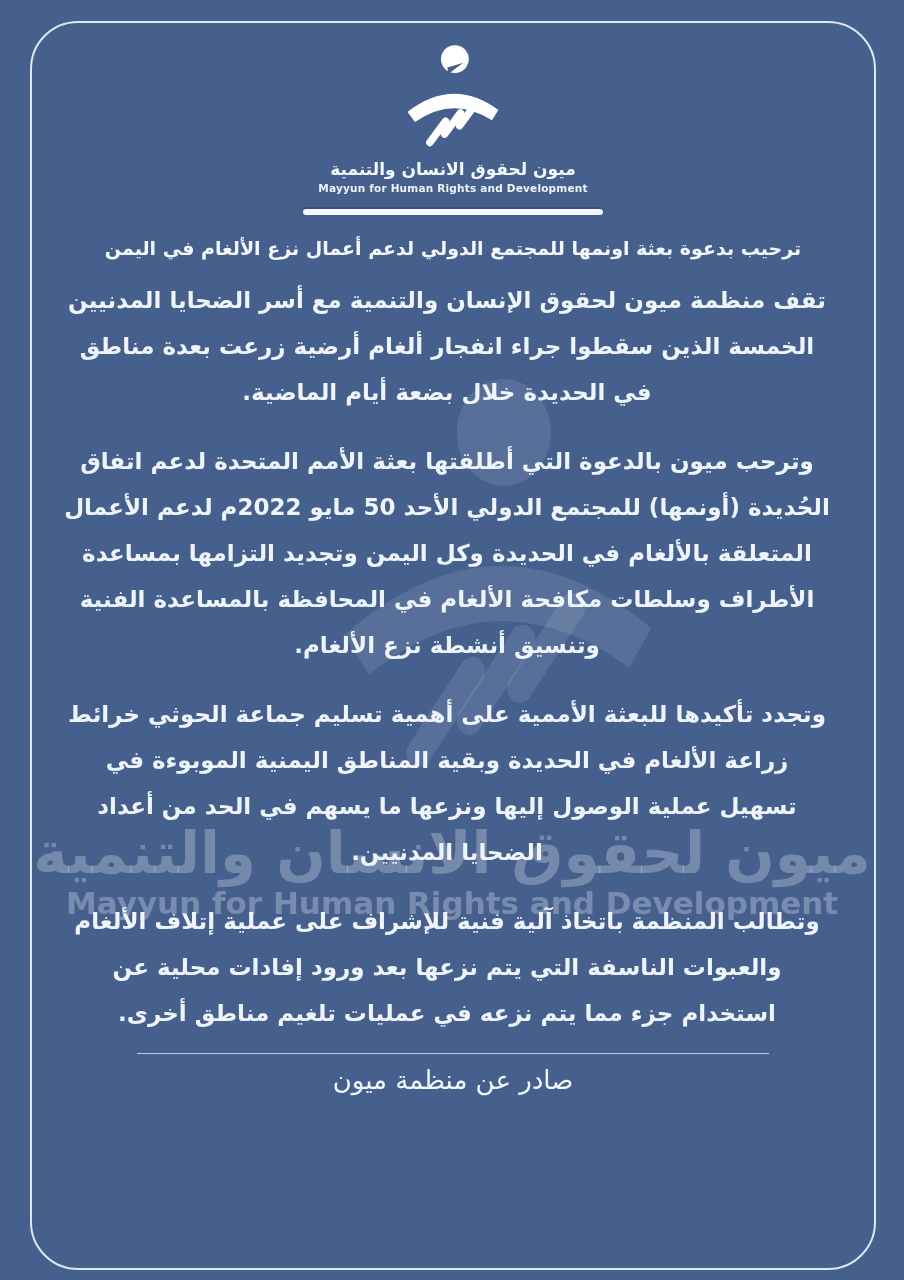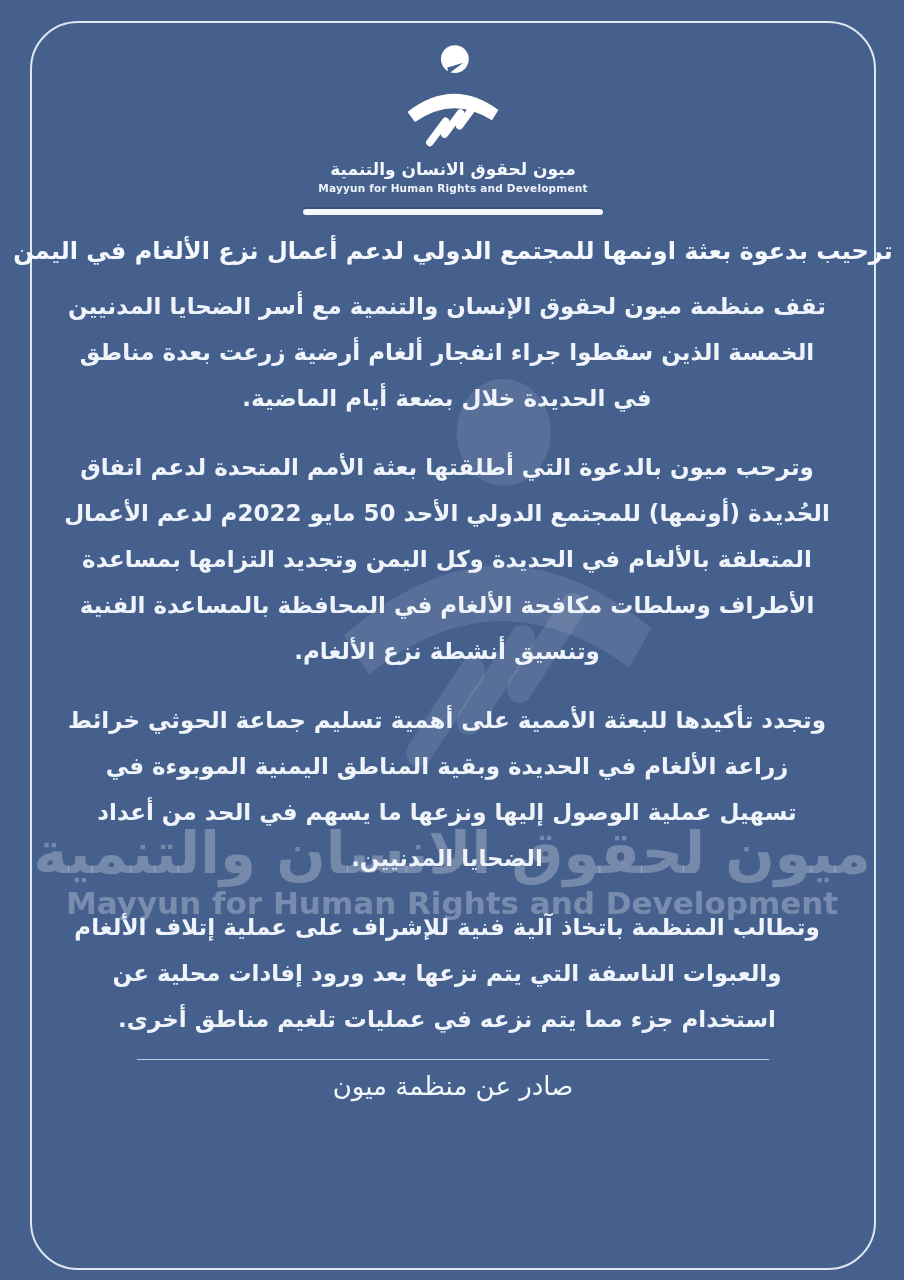--- a/index.html
+++ b/index.html
@@ -63,21 +63,21 @@
     margin-top:15px;
     box-shadow:0 -2px 0 rgba(30,50,85,.35);
   }
   
   .title-row{
     width:100%;display:flex;justify-content:center;
     margin-top:22px;
   }
   .title{
     direction:rtl;
-    font-size:24px;font-weight:bold;color:#f4f8fc;
+    font-size:19px;font-weight:bold;color:#f4f8fc;
     white-space:nowrap;text-align:left;
   }
   .paras{
     width:778px;margin-top:18px;
     direction:rtl;
   }
   .paras p{
     margin:0 12px 23px 0;
     text-align:center;
     font-size:23px;font-weight:bold;

